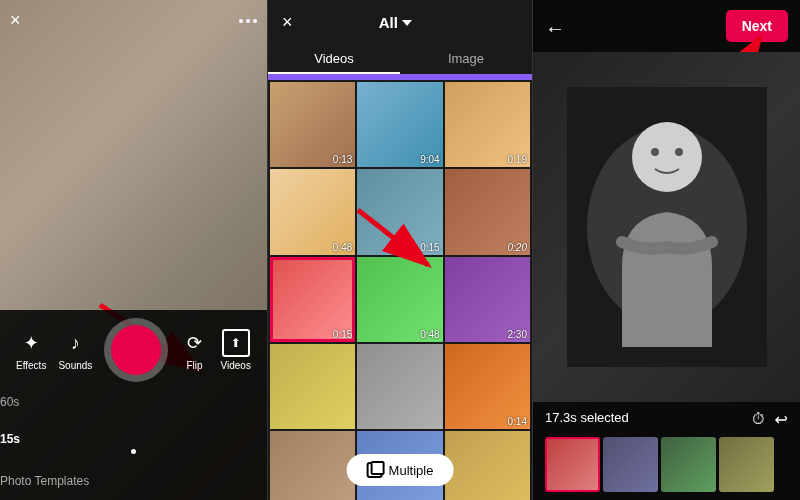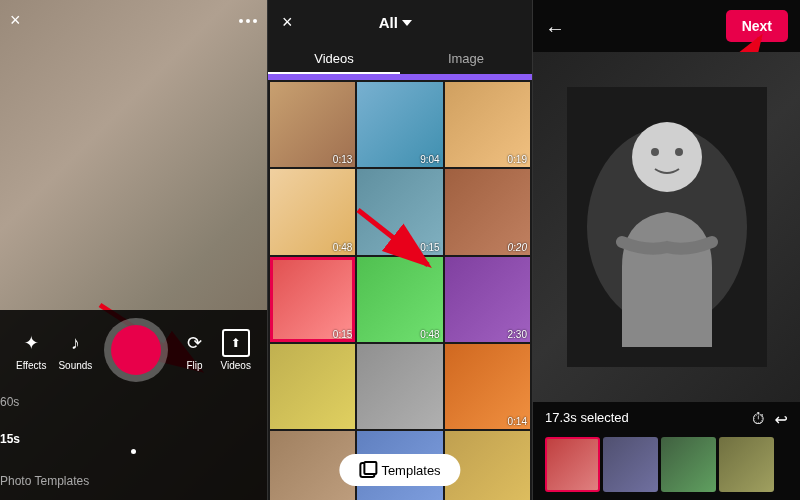--- a/index.html
+++ b/index.html
@@ -477,21 +477,21 @@
     <defs>
       <marker id="arrowhead2" markerWidth="10" markerHeight="7" refX="9" refY="3.5" orient="auto">
         <polygon points="0 0, 10 3.5, 0 7" fill="#e8001a"></polygon>
       </marker>
     </defs>
     <line x1="30" y1="10" x2="100" y2="65" stroke="#e8001a" stroke-width="5" marker-end="url(#arrowhead2)"></line>
   </svg>
 
   <button class="multiple-btn">
     <div class="multi-icon"></div>
-    <span>Templates</span>
+    <span>Multiple</span>
   </button>
 </div>
 
 <div class="panel-preview">
   <div class="preview-header">
     <button class="icon-btn" style="font-size:20px;">←</button>
     <button class="next-btn">Next</button>
   </div>
 
   <svg style="position:absolute;top:0;right:0;width:100px;height:90px;pointer-events:none;overflow:visible;">

